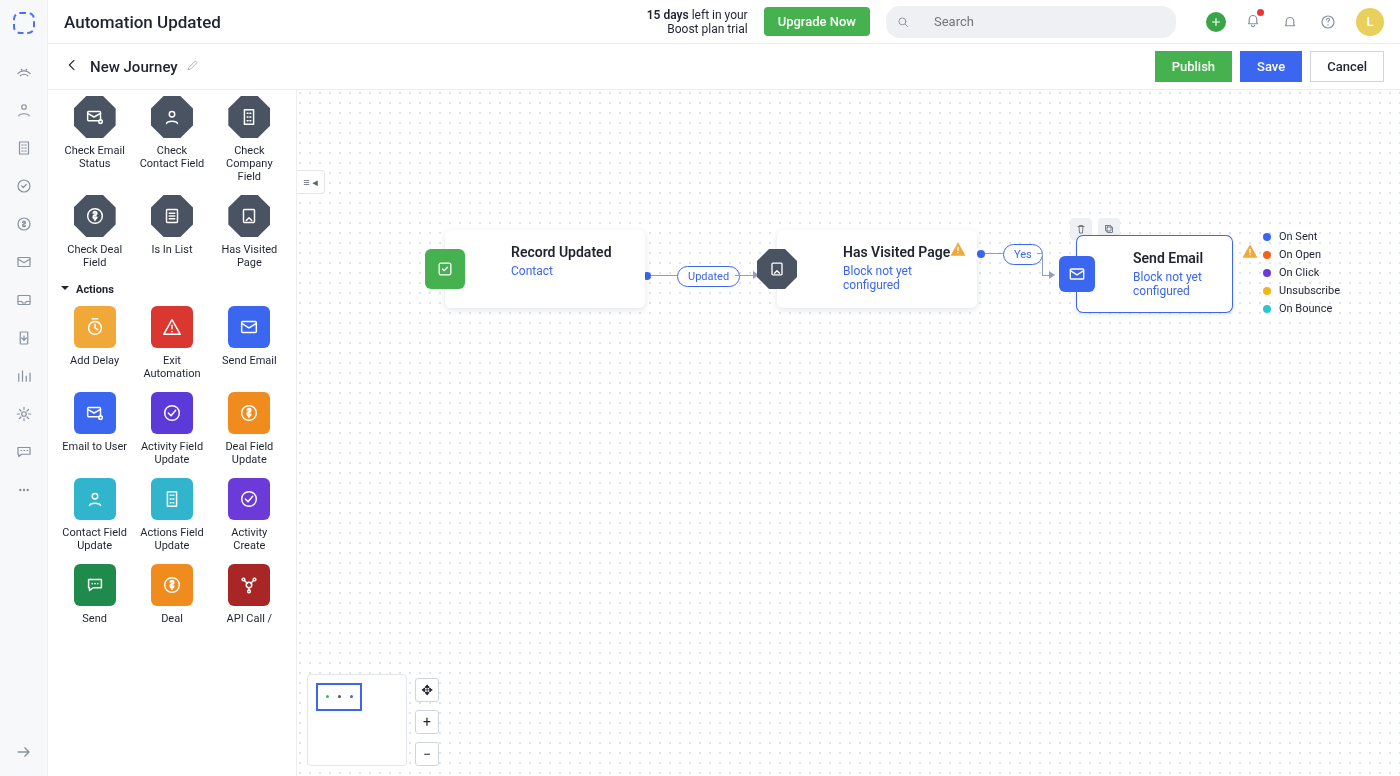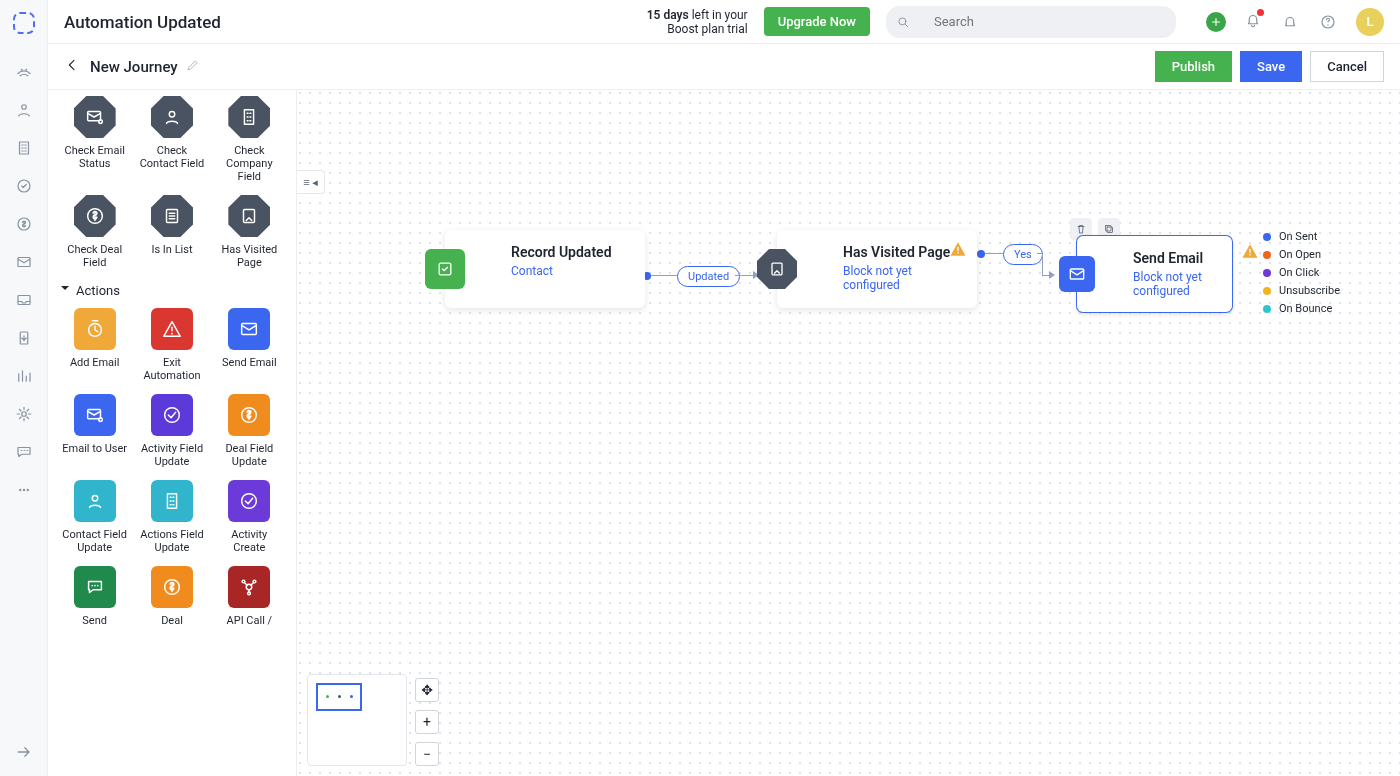--- a/index.html
+++ b/index.html
@@ -43,21 +43,21 @@
 .btn-publish { background:#45b24f; color:#fff; margin-right:8px;}
 .btn-save { background:#3a66f0; color:#fff; margin-right:8px;}
 .btn-cancel { background:#fff; color:#1f2430; border:1px solid #d0d4db;}
 
 
 .body { flex:1; display:flex; min-height:0; }
 
 
 .palette { width: 249px; border-right: 1px solid #eceef1; overflow-y: auto; padding: 6px 10px 20px 10px; }
 .palette::-webkit-scrollbar { width:0; }
-.pal-group-title { display:flex; align-items:flex-start; gap:6px; font-size:13px; font-weight:400; color:#1f2430; margin: 14px 2px 10px 2px;}
+.pal-group-title { display:flex; align-items:flex-start; gap:6px; font-size:11px; font-weight:700; color:#1f2430; margin: 14px 2px 10px 2px;}
 .pal-group-title svg{ width:10px; height:10px;}
 .pal-grid { display:grid; grid-template-columns: repeat(3, 1fr); gap: 12px 4px; }
 .pal-item { display:flex; flex-direction:column; align-items:center; text-align:center; cursor:grab; }
 .pal-shape { width: 42px; height: 42px; border-radius: 6px; display:flex; align-items:center; justify-content:center; color:#fff; margin-bottom:6px;}
 .pal-label { font-size: 11px; line-height: 13px; color:#1f2430; max-width: 68px;}
 .octagon { clip-path: polygon(30% 0%,70% 0%,100% 30%,100% 70%,70% 100%,30% 100%,0% 70%,0% 30%); border-radius:0; }
 .c-slate { background:#4a5361; }
 .c-amber { background:#f0a838; }
 .c-red { background:#d9372f; }
 .c-blue { background:#3a66f0; }
@@ -329,21 +329,21 @@
           <span>Actions</span>
         </div>
         <div class="pal-grid" id="act-grid">
             <div class="pal-item">
               <div class="pal-shape c-amber">
                 <svg viewBox="0 0 24 24">
                   <circle class="s" cx="12" cy="13" r="7"></circle>
                   <path class="s" d="M12 9v4l3 2M9 3h6"></path>
                 </svg>
               </div>
-              <div class="pal-label">Add Email</div>
+              <div class="pal-label">Add Delay</div>
             </div>
             <div class="pal-item">
               <div class="pal-shape c-red">
                 <svg viewBox="0 0 24 24">
                   <path class="s" d="M12 4l9 16H3L12 4z"></path>
                   <path class="s" d="M12 10v4"></path>
                   <circle cx="12" cy="17" r="1" fill="currentColor"></circle>
                 </svg>
               </div>
               <div class="pal-label">Exit Automation</div>

